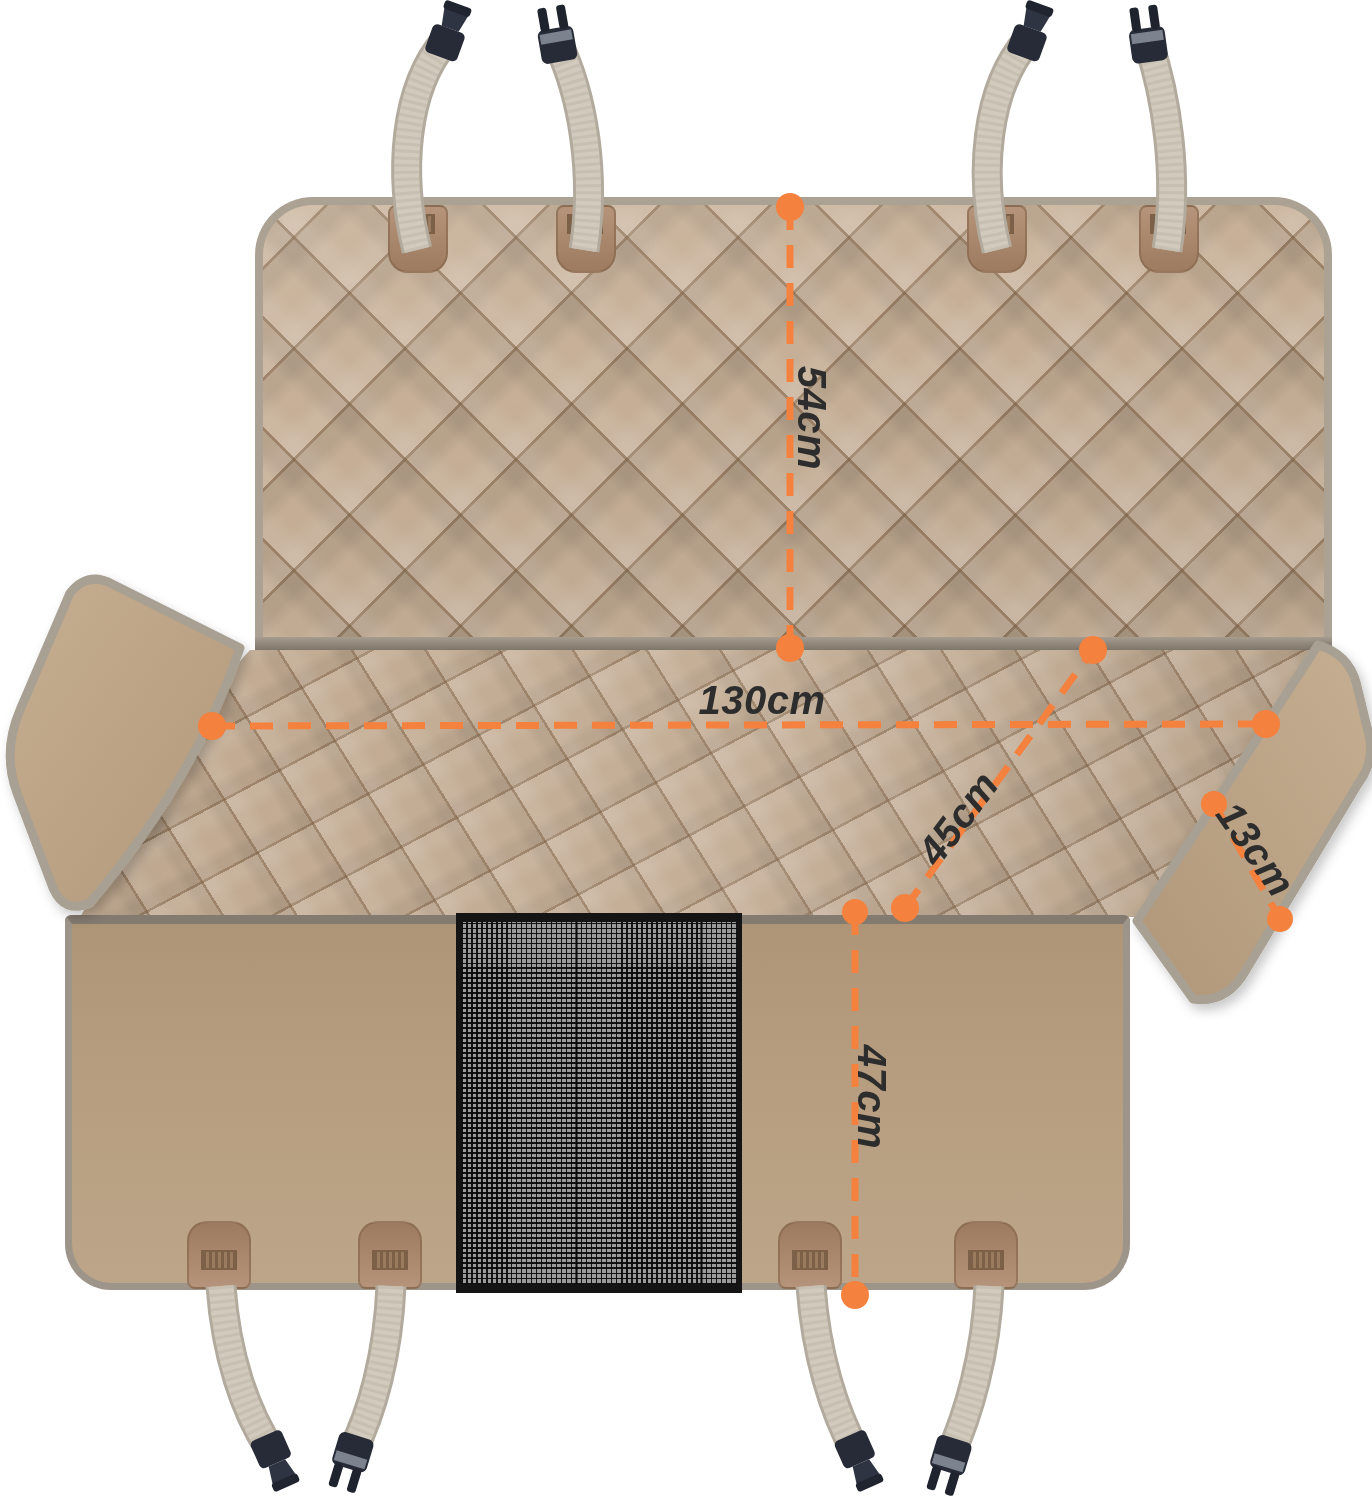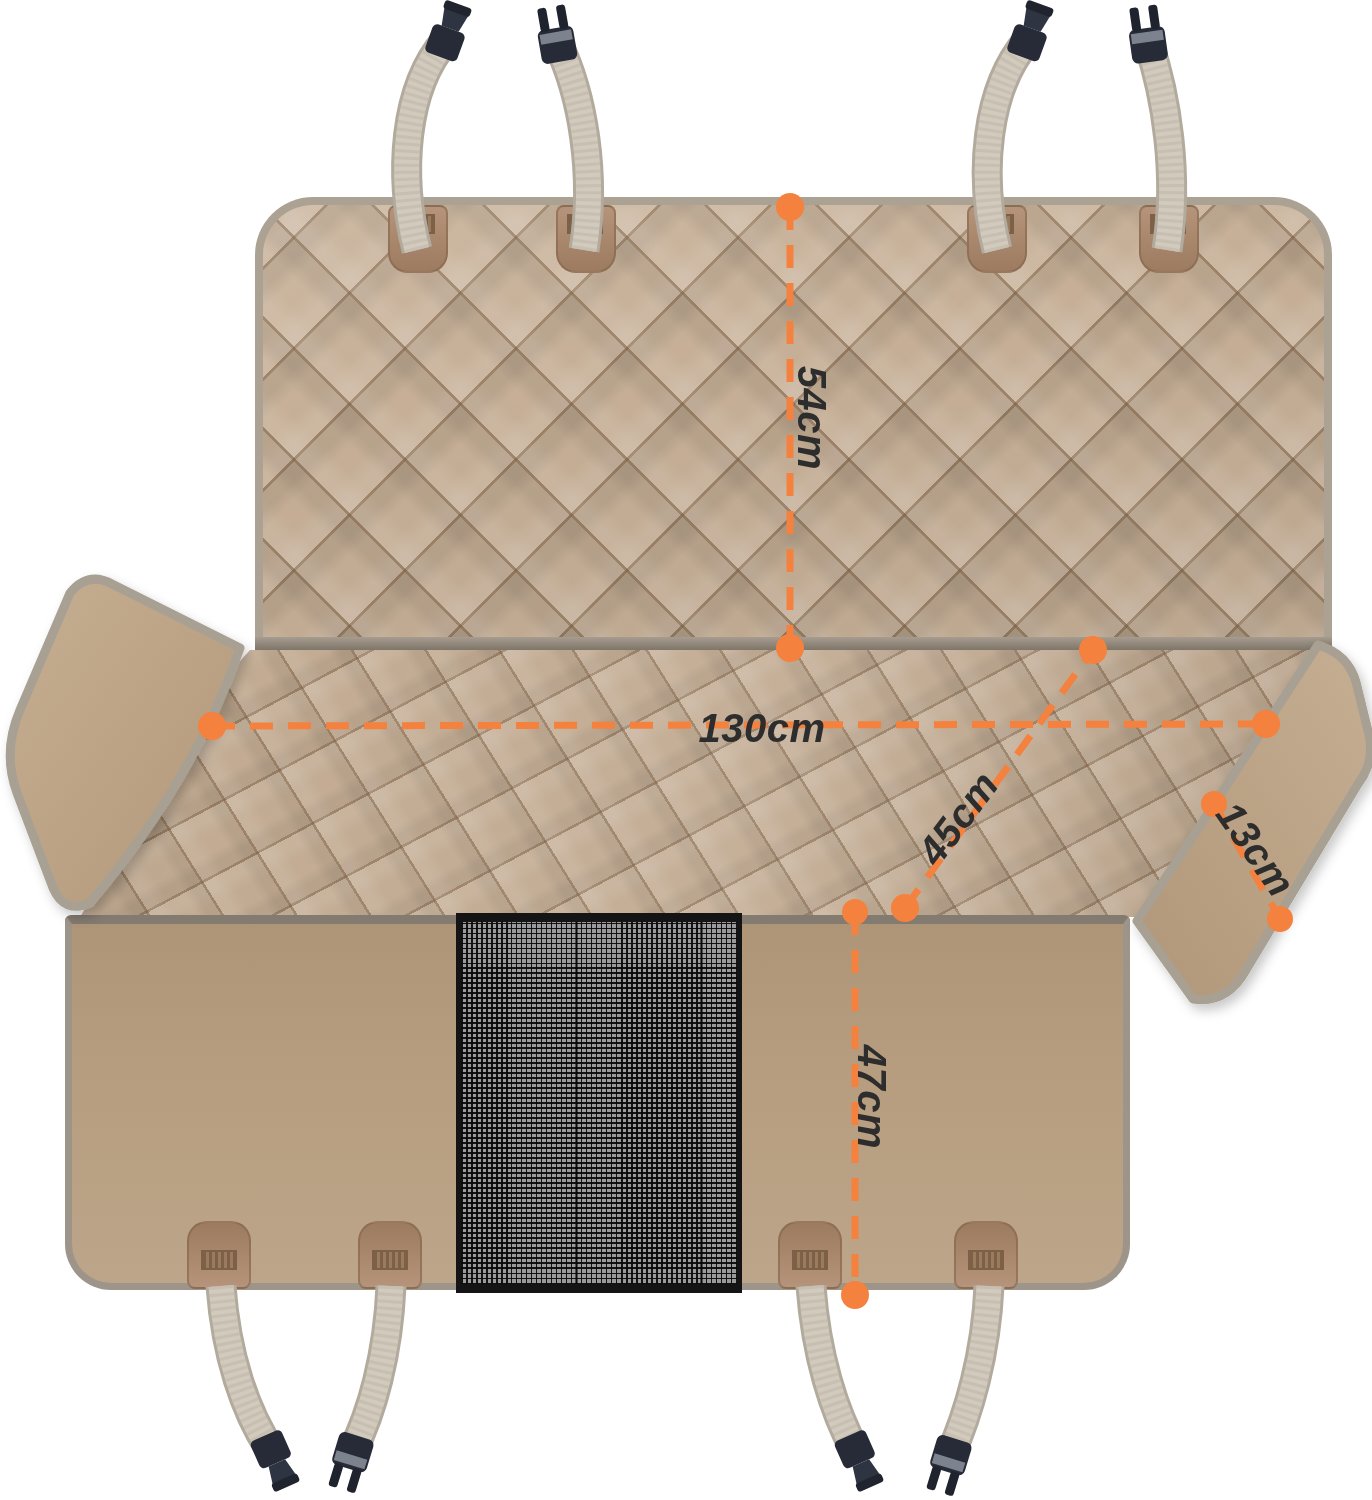--- a/index.html
+++ b/index.html
@@ -233,18 +233,18 @@
       <circle cx="905" cy="908" r="14"></circle>
         <circle cx="1093" cy="650" r="14"></circle>
       <circle cx="1214" cy="804" r="13"></circle>
         <circle cx="1280" cy="919" r="13"></circle>
       <circle cx="855" cy="912" r="13"></circle>
         <circle cx="855" cy="1295" r="14"></circle>
     </g>
   </svg>
 
   <div class="dim-label" style="left:812px;top:418px;transform:translate(-50%,-50%) rotate(90deg)">54cm</div>
-  <div class="dim-label" style="left:762px;top:728px;transform:translate(-50%,-50%)">130cm</div>
+  <div class="dim-label" style="left:762px;top:700px;transform:translate(-50%,-50%)">130cm</div>
   <div class="dim-label" style="left:958px;top:818px;transform:translate(-50%,-50%) rotate(-53deg)">45cm</div>
   <div class="dim-label" style="left:1256px;top:849px;transform:translate(-50%,-50%) rotate(55deg)">13cm</div>
   <div class="dim-label" style="left:872px;top:1097px;transform:translate(-50%,-50%) rotate(90deg)">47cm</div>
 
 </div>
 
 </body></html>

